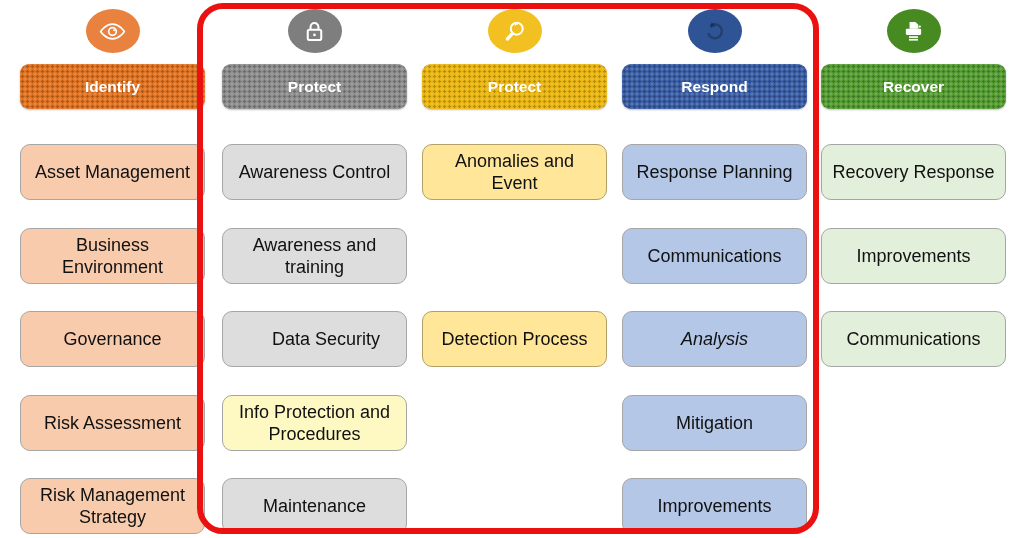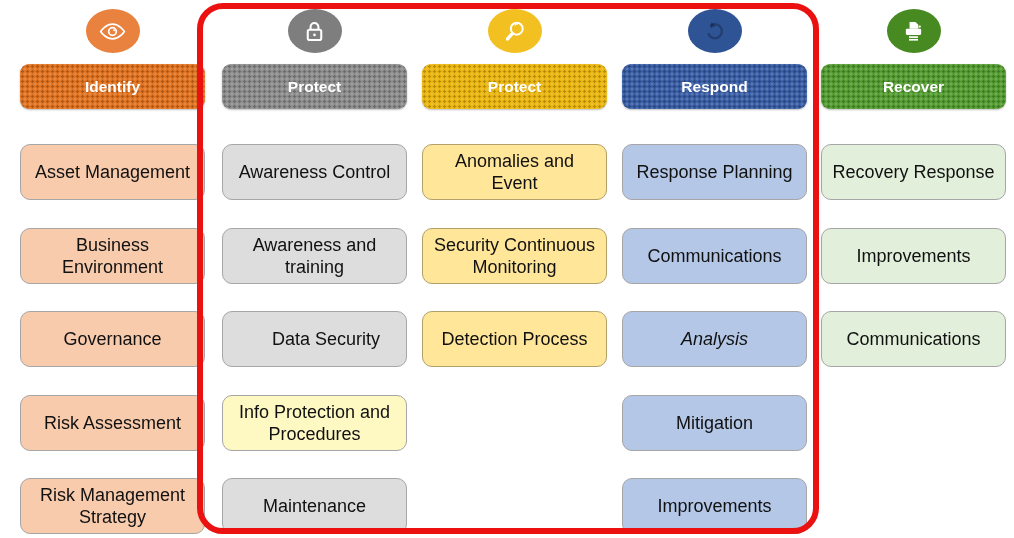--- a/index.html
+++ b/index.html
@@ -97,22 +97,20 @@
       <svg viewBox="0 0 24 24">
         <circle cx="14" cy="9.5" r="5.3" fill="none" stroke="#fff" stroke-width="1.8"></circle>
         <path d="M12.2 6.6a3 3 0 0 1 3-1.3" fill="none" stroke="#fff" stroke-width="1.2"></path>
         <line x1="10" y1="13.8" x2="5.8" y2="18.6" stroke="#fff" stroke-width="3" stroke-linecap="round"></line>
       </svg>
     </div>
     <div class="bar textured" style="background-color: rgb(233, 180, 11);">
       <span>Protect</span>
     </div>
     <div class="item r1" style="background-color: rgb(255, 230, 153); border-color: rgb(178, 160, 105);">Anomalies and Event</div>
-    <div class="item r2" style="background-color: rgb(255, 230, 153); border-color: rgb(178, 160, 105);">Security Continuous
-Monitoring</div>
     <div class="item r3" style="background-color: rgb(255, 230, 153); border-color: rgb(178, 160, 105); border-radius: 10px;">Detection Process</div>
   </div>
 
   <div class="column" style="left:622px">
     <div class="circle" style="background-color: rgb(47, 84, 150);">
       <svg viewBox="0 0 24 24">
         <path d="M8.2 7.2 A6.2 6.2 0 1 1 6.4 13.5" fill="none" stroke="rgba(0,0,0,0.25)" stroke-width="2.2"></path>
         <polygon points="9.2,3.6 8.3,9.2 13.2,7.1" fill="rgba(0,0,0,0.25)"></polygon>
       </svg>
     </div>

